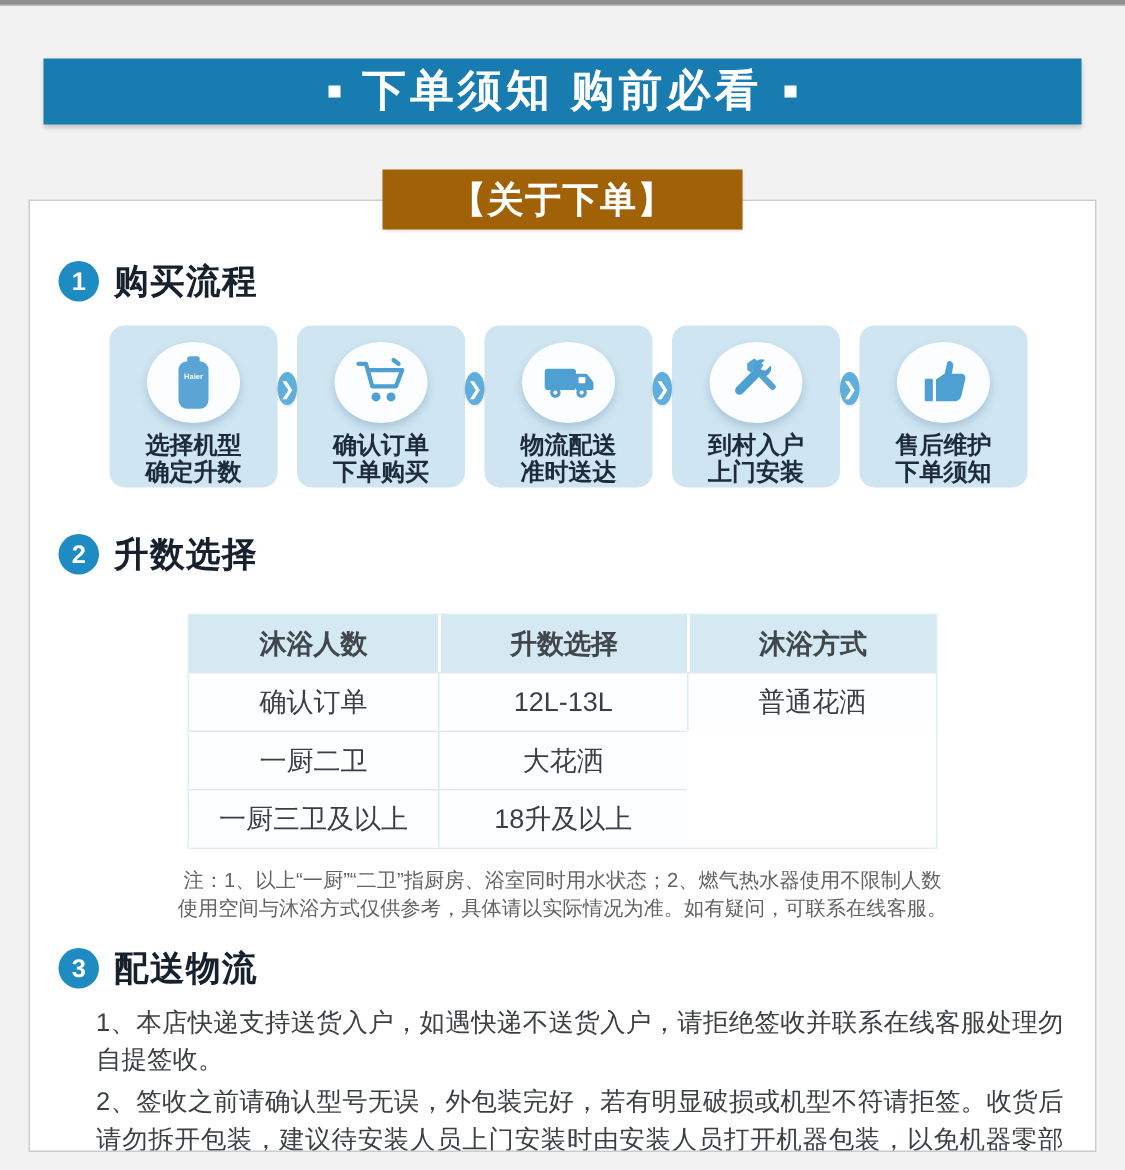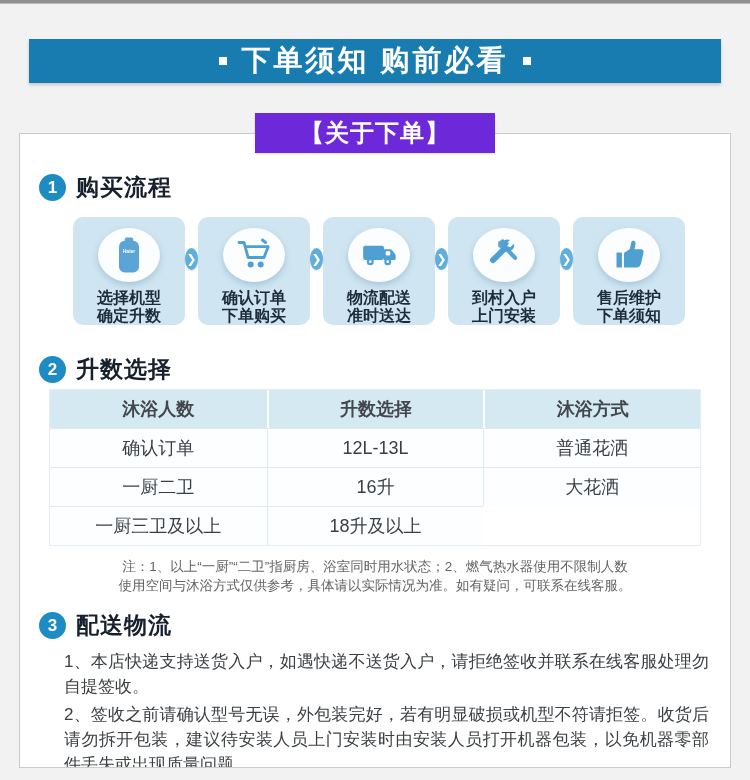--- a/index.html
+++ b/index.html
@@ -10,21 +10,21 @@
   .top-strip { height:4px; background:#8e9091; border-bottom:1px solid #b8babb; }
 
   .banner { margin:35px 29px 0; height:44px; background:#187cb0; color:#fff;
             display:flex; align-items:center; justify-content:center;
             font-size:29px; font-weight:bold; letter-spacing:3px;
             box-shadow:0 2px 3px rgba(0,0,0,0.18);text-align:right; }
   .banner .dot { width:8px; height:8px; background:#fff; margin:0 14px; display:inline-block; }
 
   .content-wrap { position:relative; margin:30px 19px 0; }
   .sub-banner { position:relative; z-index:2; margin:0 auto; width:240px; height:40px;
-                background:#6d28d9; color:#fff; display:flex; align-items:center; justify-content:center;
+                background:#a16207; color:#fff; display:flex; align-items:center; justify-content:center;
                 font-size:24px; font-weight:bold; letter-spacing:1px;
                 box-shadow:0 1px 2px rgba(0,0,0,0.15); }
   .content-box { position:relative; margin-top:-20px; height:635px; background:#fff;
                  border:1px solid #c9cbcd; overflow:hidden; }
 
   .section-heading { display:flex; align-items:center; gap:10px; margin-left:19px; }
   .section-heading.first { margin-top:38px; }
   .num-circle { width:27px; height:27px; border-radius:50%; background:#1e8bc3; color:#fff;
                 display:flex; align-items:center; justify-content:center;
                 font-size:17px; font-weight:bold; flex:0 0 27px; }
@@ -39,21 +39,21 @@
   .icon-circle svg { width:40px; height:40px; }
   .step-text { margin-top:7px; text-align:center; font-size:16px; line-height:18px;
                font-weight:bold; color:#1d2b3a; }
   .arrow-wrap { width:13px; height:112px; display:flex; align-items:center; justify-content:center;
                 position:relative; z-index:2; flex:0 0 13px; }
   .arrow-circle { width:22px; height:22px; border-radius:50%; background:#5faedc; color:#fff;
                   display:flex; align-items:center; justify-content:center;
                   font-size:12px; font-weight:bold; position:relative; top:-14px;
                   box-shadow:0 1px 2px rgba(0,0,0,0.12); }
 
-  .liters-table { width:652px; margin:4px auto 0; border:1px solid #e3edf3; }
+  .liters-table { width:500px; margin:24px auto 0; border:1px solid #e3edf3; }
   .t-row { display:grid; grid-template-columns:1fr 1fr 1fr; }
   .t-row.head .cell { background:#d5e9f3; color:#41474d; font-weight:bold; height:38px;
                       border-left:2px solid #fff; }
   .t-row.head .cell:first-child { border-left:none; }
   .t-row.body .cell { background:#fdfeff; color:#3a3f44; height:39px;
                       border-top:1px solid #e4e8ea; border-left:1px solid #d8eaf3; }
   .t-row.body .cell:first-child { border-left:none; }
   .cell { display:flex; align-items:center; justify-content:center; font-size:18px; }
 
   .table-note { margin-top:11px; text-align:center; color:#636363; font-size:13.5px; line-height:19px; }
@@ -203,21 +203,20 @@
           <div class="cell">升数选择</div>
           <div class="cell">沐浴方式</div>
         </div>
         <div class="t-row body">
           <div class="cell">确认订单</div>
           <div class="cell">12L-13L</div>
           <div class="cell">普通花洒</div>
         </div>
         <div class="t-row body">
           <div class="cell">一厨二卫</div>
-          <div class="cell">16升</div>
           <div class="cell">大花洒</div>
         </div>
         <div class="t-row body">
           <div class="cell">一厨三卫及以上</div>
           <div class="cell">18升及以上</div>
         </div>
       </div>
 
       <div class="table-note">
         <div>注：1、以上“一厨”“二卫”指厨房、浴室同时用水状态；2、燃气热水器使用不限制人数</div>

